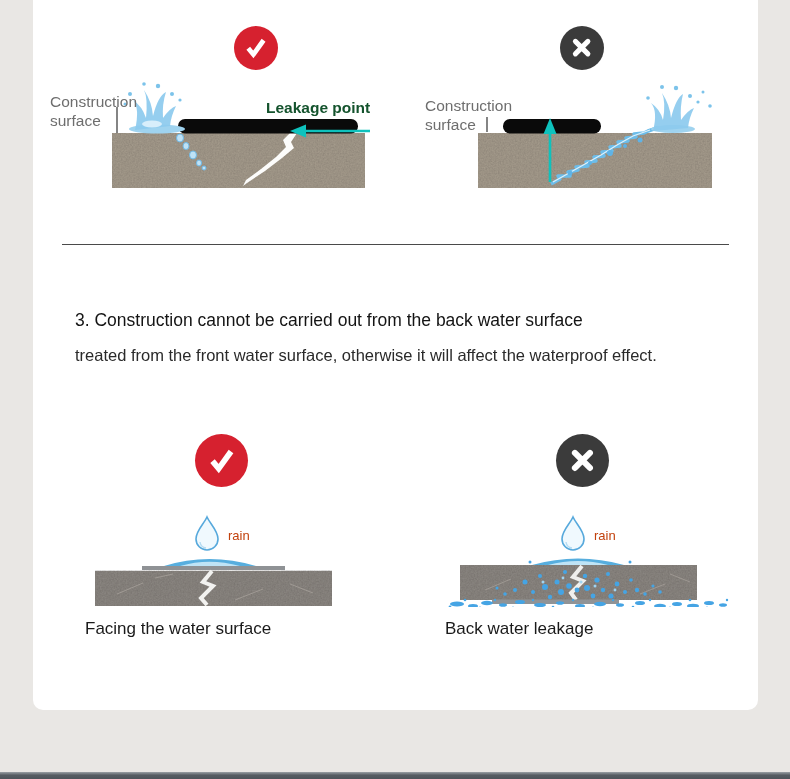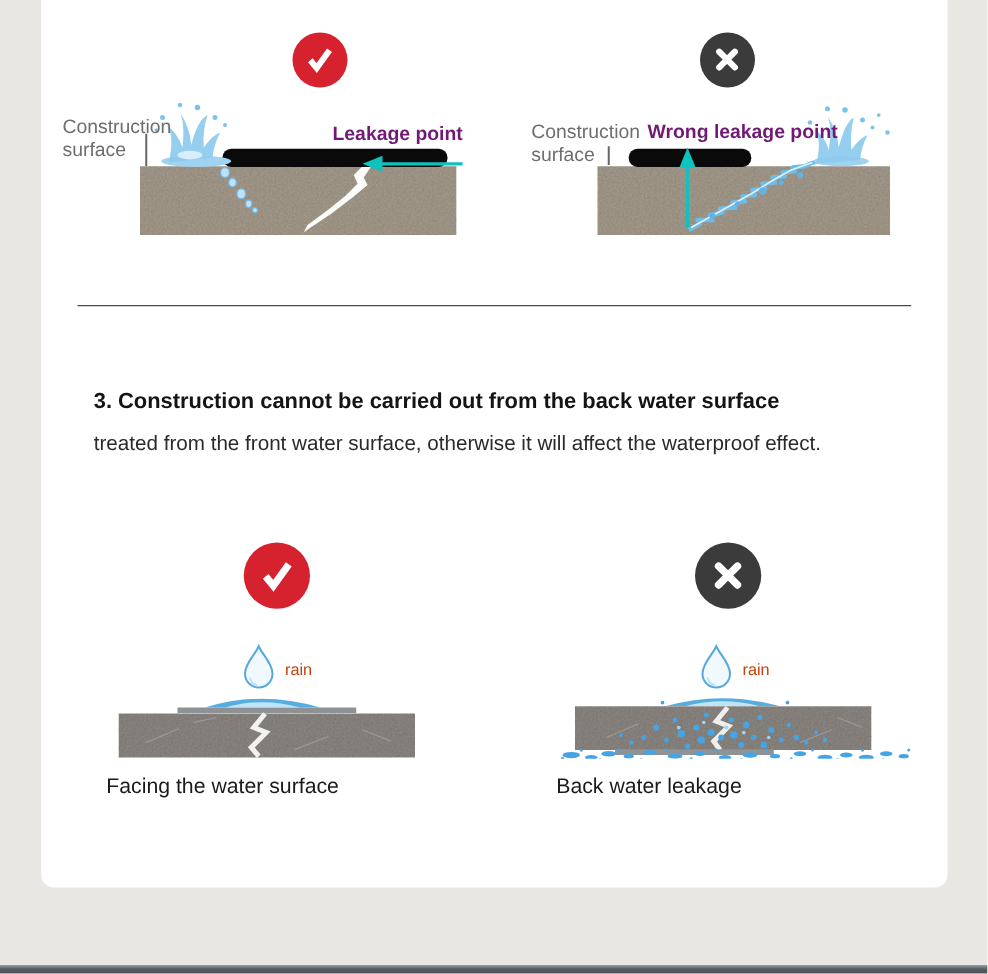--- a/index.html
+++ b/index.html
@@ -6,24 +6,24 @@
   #page{position:relative;width:790px;height:779px;background:#e9e7e4;overflow:hidden;
         font-family:"Liberation Sans",sans-serif;padding-left:33px;}
   .card{position:absolute;left:33px;top:0;width:725px;height:710px;background:#ffffff;
         border-radius:0 0 10px 10px;}
   .abs{position:absolute;}
   .badge{position:absolute;border-radius:50%;display:flex;align-items:center;justify-content:center;}
   .badge.red{background:#d6212f;}
   .badge.dark{background:#3b3b3b;}
   .badge svg{width:62%;height:62%;}
   .surface-label{position:absolute;color:#6e6e6e;font-size:15.5px;line-height:19px;white-space:nowrap;}
-  .annot-red{color:#701a75;font-weight:bold;font-size:15.5px;white-space:nowrap;}
+  .annot-red{color:#14532d;font-weight:bold;font-size:15.5px;white-space:nowrap;}
   .label-row{position:absolute;display:flex;gap:6px;align-items:baseline;white-space:nowrap;}
   .divider{position:absolute;left:62px;top:244px;width:667px;border-top:1.5px solid #4a4a4a;}
-  .heading{position:absolute;left:75px;top:310px;font-size:17.5px;font-weight:bold;color:#141414;white-space:nowrap;}
+  .heading{position:absolute;left:75px;top:310px;font-size:17.5px;font-weight:normal;color:#141414;white-space:nowrap;}
   .body-text{position:absolute;left:75px;top:344px;font-size:16.5px;line-height:23.5px;color:#2a2a2a;}
   .rain-label{position:absolute;font-size:13px;color:#c2410c;}
   .caption{position:absolute;font-size:17px;color:#1a1a1a;}
   .bottom-bar{position:absolute;left:0;top:772px;width:790px;height:7px;
               background:linear-gradient(180deg,#9aa0a5 0%,#565c62 45%,#4e545a 100%);}
 </style>
 </head>
 <body>
 
 <div id="page">
@@ -118,21 +118,20 @@
         <circle cx="242" cy="9" r="2" fill="#7cc3ea"></circle>
       <circle cx="256" cy="10" r="2.2" fill="#7cc3ea"></circle>
         <circle cx="270" cy="18" r="2" fill="#7cc3ea"></circle>
       <circle cx="278" cy="24" r="1.6" fill="#7cc3ea"></circle>
         <circle cx="283" cy="14" r="1.5" fill="#7cc3ea"></circle>
       <circle cx="290" cy="28" r="1.8" fill="#7cc3ea"></circle>
     </g>
   </svg>
   <div class="label-row" style="left:425px;top:96px">
     <span class="surface-label" style="position:static">Construction</span>
-    <span class="annot-red">Wrong leakage point</span>
   </div>
   <div class="surface-label" style="left:425px;top:115px">surface</div>
 
   <div class="divider"></div>
 
   <div class="heading">3. Construction cannot be carried out from the back water surface</div>
   <div class="body-text">
     <div>treated from the front water surface, otherwise it will affect the waterproof effect.</div>
   </div>
 

